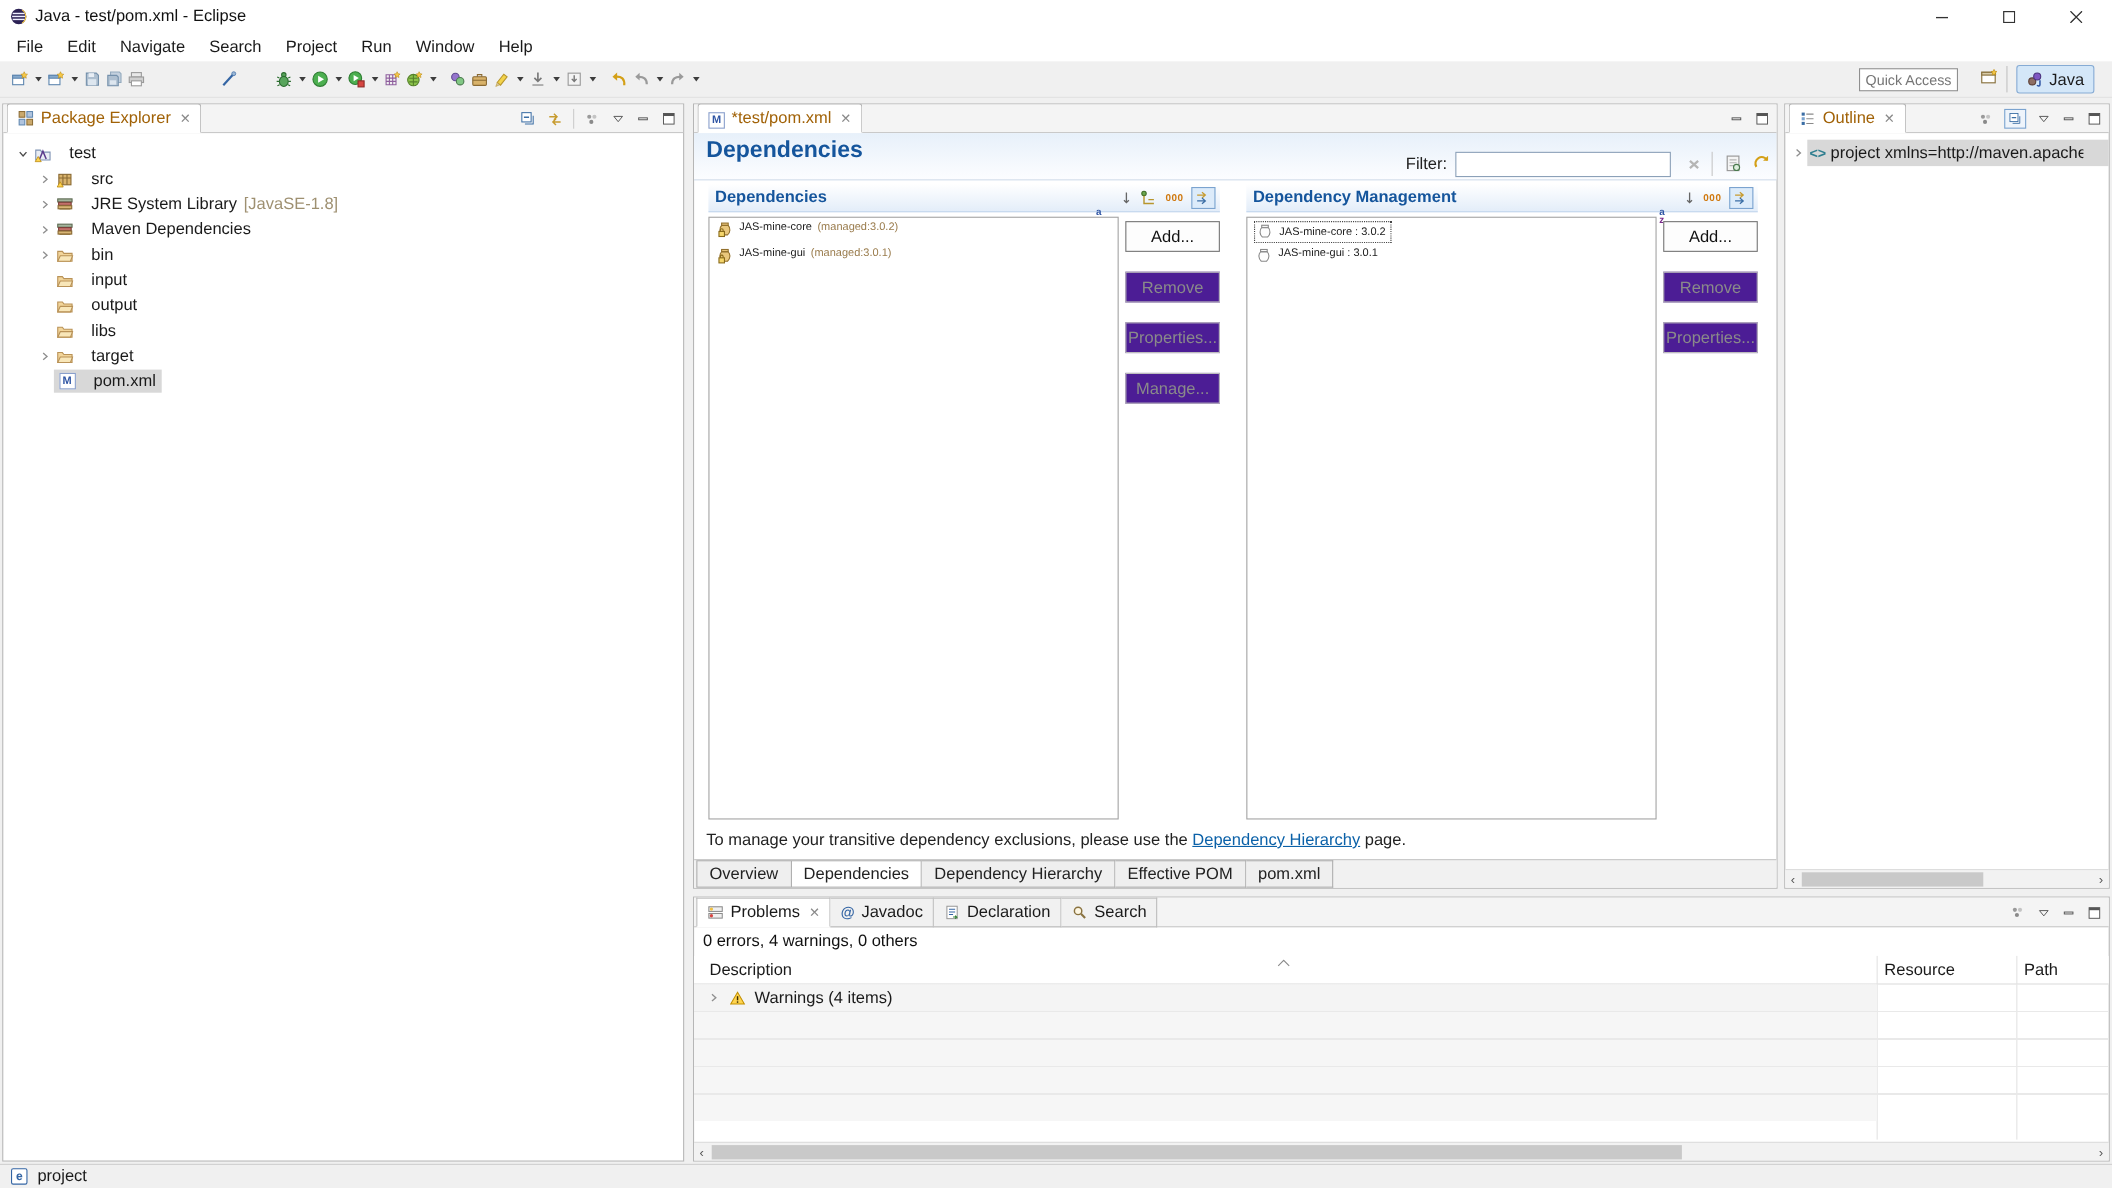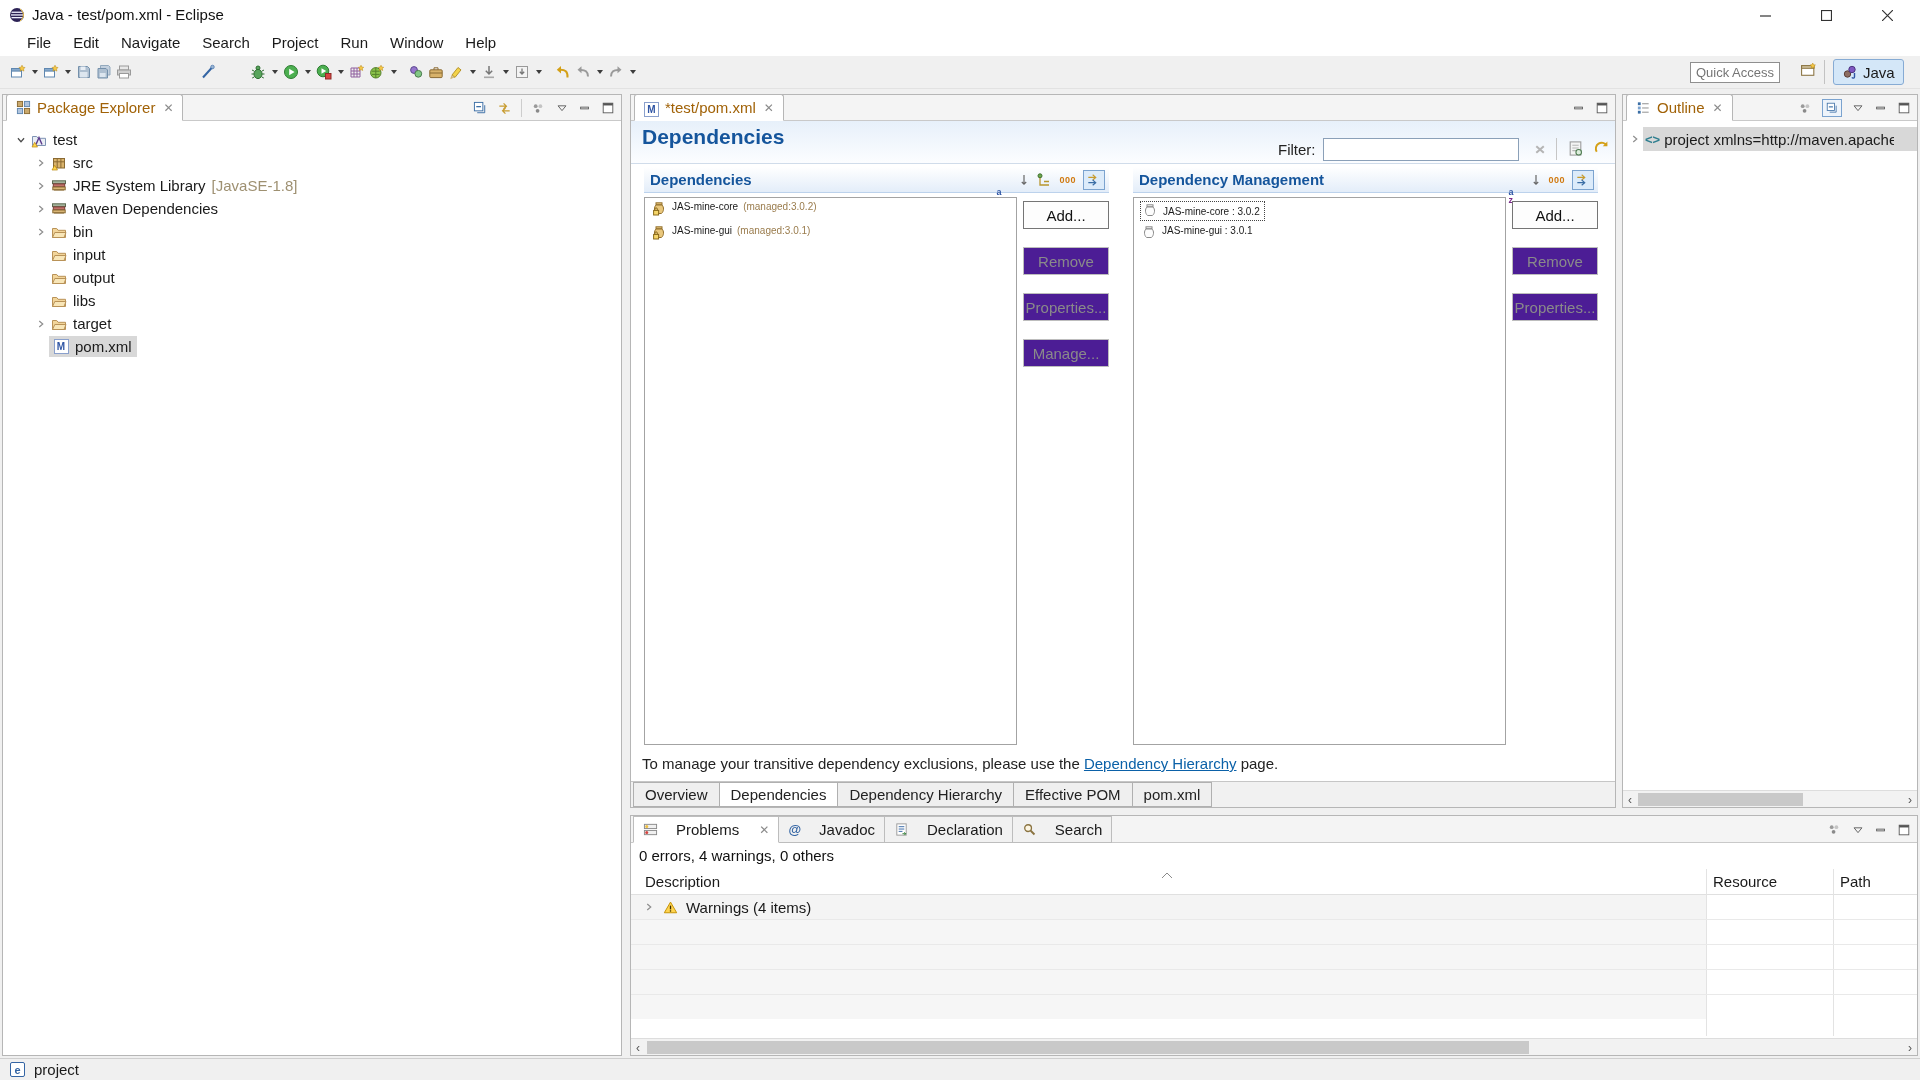--- a/index.html
+++ b/index.html
@@ -9,21 +9,21 @@
   *{box-sizing:border-box;margin:0;padding:0}
   body{margin:0;background:#888;font-family:"Liberation Sans",sans-serif}
   #screen{position:relative;width:1920px;height:1080px;background:#f0f0f0;overflow:hidden;font-size:15px;color:#1a1a1a}
   .abs{position:absolute}
   svg{display:block}
   
   #titlebar{left:0;top:0;width:1920px;height:30px;background:#ffffff}
   #titlebar .title{position:absolute;left:32px;top:0;line-height:30px;font-size:15px;color:#111}
   .winbtn{position:absolute;top:0;width:48px;height:30px;display:flex;align-items:center;justify-content:center}
   
-  #menubar{left:0;top:30px;width:1920px;height:26px;background:#ffffff;display:flex;align-items:center;padding-left:16px}
+  #menubar{left:0;top:30px;width:1920px;height:26px;background:#ffffff;display:flex;align-items:center;padding-left:4px}
   .mitem{padding:0 11px;line-height:26px;font-size:15px}
   
   #toolbar{left:0;top:56px;width:1920px;height:33px;background:#f0f0f0;border-bottom:1px solid #e2e2e2;display:flex;align-items:center;padding-left:8px}
   .tbi{width:20px;height:20px;display:flex;align-items:center;justify-content:center;flex:0 0 auto}
   .car{width:9px;height:20px;display:flex;align-items:center;justify-content:center;flex:0 0 auto;margin:0 2px}
   .car i{width:0;height:0;border-left:3.5px solid transparent;border-right:3.5px solid transparent;border-top:4px solid #3c3c3c}
   .tsp{flex:0 0 auto}
   #qa-input{position:absolute;left:1690px;top:62px;width:90px;height:21px;border:1px solid #8f8f8f;font-size:13px;padding:0 5px;color:#444;background:#fff;font-family:"Liberation Sans",sans-serif}
   #persp-icon{position:absolute;left:1800px;top:62px}
   #tb-sep{position:absolute;left:1824px;top:60px;width:1px;height:24px;background:#c2c2c2}
@@ -34,21 +34,21 @@
   .ptab{position:absolute;left:3px;top:-1px;height:27px;display:flex;align-items:center;gap:6px;padding:0 9px;background:#fff;border:1px solid var(--panelborder);border-bottom:1px solid #fff;border-radius:3px 3px 0 0}
   .ptab .lbl{font-size:15px;color:#a16207;white-space:nowrap}
   .closex{font-size:12px;color:#8a8a8a;margin-left:2px}
   .picons{position:absolute;right:6px;top:0;height:26px;display:flex;align-items:center;gap:9px}
   .vsep{width:1px;height:18px;background:#cdcdcd}
   
   .trow{height:23px;display:flex;align-items:center}
   .lvl0{padding-left:10px}.lvl1{padding-left:30px}
   .chev{width:16px;height:16px;display:flex;align-items:center;justify-content:center;flex:0 0 auto}
   .ticon{width:18px;height:16px;display:flex;align-items:center;justify-content:center;flex:0 0 auto;margin-left:1px}
-  .tlabel{margin-left:5px;white-space:nowrap}
+  .tlabel{margin-left:15px;white-space:nowrap}
   .suffix{margin-left:6px;color:var(--deco)}
   .selwrap{display:flex;align-items:center;background:var(--sel);padding:2px 5px 2px 2px}
   .mbadge{display:inline-flex;width:15px;height:15px;border:1px solid #8aa0cc;background:#fff;color:#2f55a4;font-weight:bold;font-size:10px;align-items:center;justify-content:center;flex:0 0 auto}
   
   #formhead{position:absolute;left:0;top:26px;width:984px;height:43px;background:linear-gradient(180deg,#e7f0fa,#fcfdff);border-bottom:1px solid #d0dcea}
   #pgheading{position:absolute;left:11px;top:4px;font-size:21px;font-weight:bold;color:var(--blue)}
   #filterlbl{position:absolute;left:647px;top:20px;font-size:15px;color:#222}
   #filterinput{position:absolute;left:692px;top:17px;width:196px;height:23px;border:1px solid #8ba0b8;font-size:14px;padding:0 4px;font-family:"Liberation Sans",sans-serif}
   .sechead{position:absolute;height:26px;display:flex;align-items:center;background:linear-gradient(180deg,#ffffff,#e3edf9);border-bottom:1px solid #bcd2ec;padding:0 4px 0 6px}
   .sechead .st{font-size:15px;font-weight:bold;color:var(--blue)}
@@ -66,21 +66,21 @@
   .pgtab{display:flex;align-items:center;padding:0 11px;font-size:15px;border:1px solid #b0b0b0;border-left-width:0;background:#efefef;color:#222}
   .pgtab:first-child{border-left-width:1px}
   .pgtab.active{background:#fff}
   
   #outline-row{position:absolute;left:0;top:32px;width:294px;height:24px;display:flex;align-items:center}
   #outline-selbg{position:absolute;left:20px;top:32px;width:274px;height:24px;background:var(--sel)}
   .hscroll{position:absolute;left:0;bottom:0;background:#f2f2f2;border-top:1px solid #dddddd;height:17px}
   .hthumb{position:absolute;top:2px;height:13px;background:#c9c9c9}
   .harrow{position:absolute;top:0;height:17px;width:14px;display:flex;align-items:center;justify-content:center;color:#555;font-size:12px}
   
-  .prtab{display:flex;align-items:center;gap:18px;padding:0 9px;font-size:15px;border:1px solid #bdbdbd;border-left-width:0;background:#f1f1f1;height:27px}
+  .prtab{display:flex;align-items:center;gap:6px;padding:0 9px;font-size:15px;border:1px solid #bdbdbd;border-left-width:0;background:#f1f1f1;height:27px}
   .prtab.active{background:#fff;border-left-width:1px;border-bottom-color:#fff}
   #prob-summary{position:absolute;left:8px;top:31px;font-size:15px;color:#111}
   #prob-colhead{position:absolute;left:0;top:53px;width:1286px;height:26px;background:#fff;border-bottom:1px solid #e0e0e0}
   .colv{position:absolute;top:53px;width:1px;background:#e3e3e3;height:167px}
   #prob-body{position:absolute;left:0;top:79px;width:1286px;height:124px}
   #desc-strip{position:absolute;left:0;top:0;width:1075px;height:124px;background:#f6f6f6}
   #grid-lines{position:absolute;left:0;top:0;width:1286px;height:124px;background:repeating-linear-gradient(180deg,transparent 0 24px,#e9e9e9 24px 25px)}
   #warnrow{position:absolute;left:0;top:0;width:1075px;height:24px;display:flex;align-items:center;background:#f4f4f4}
   
   #statusbar{left:0;top:1058px;width:1920px;height:22px;background:#f0f0f0;border-top:1px solid #cfcfcf;display:flex;align-items:center}

